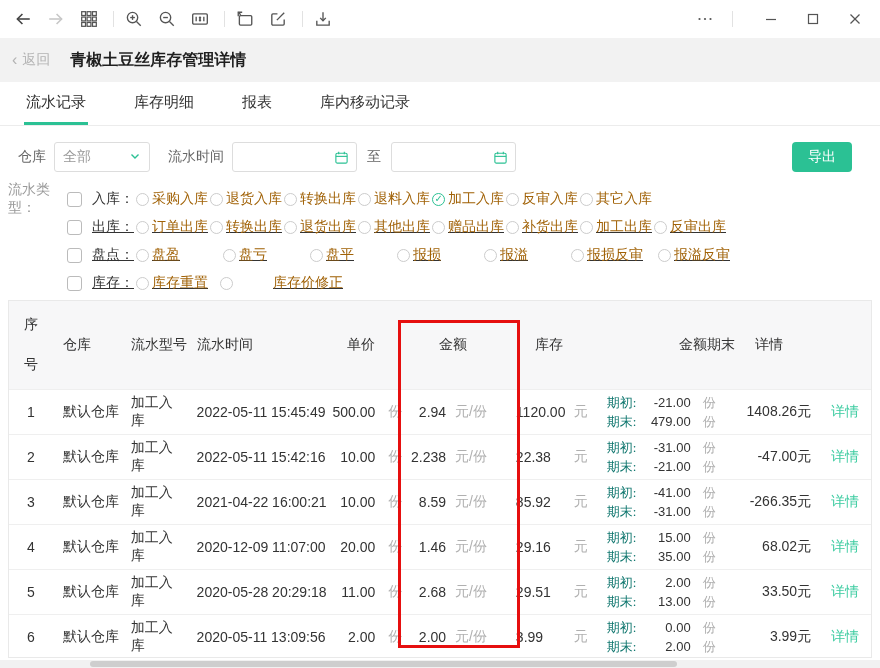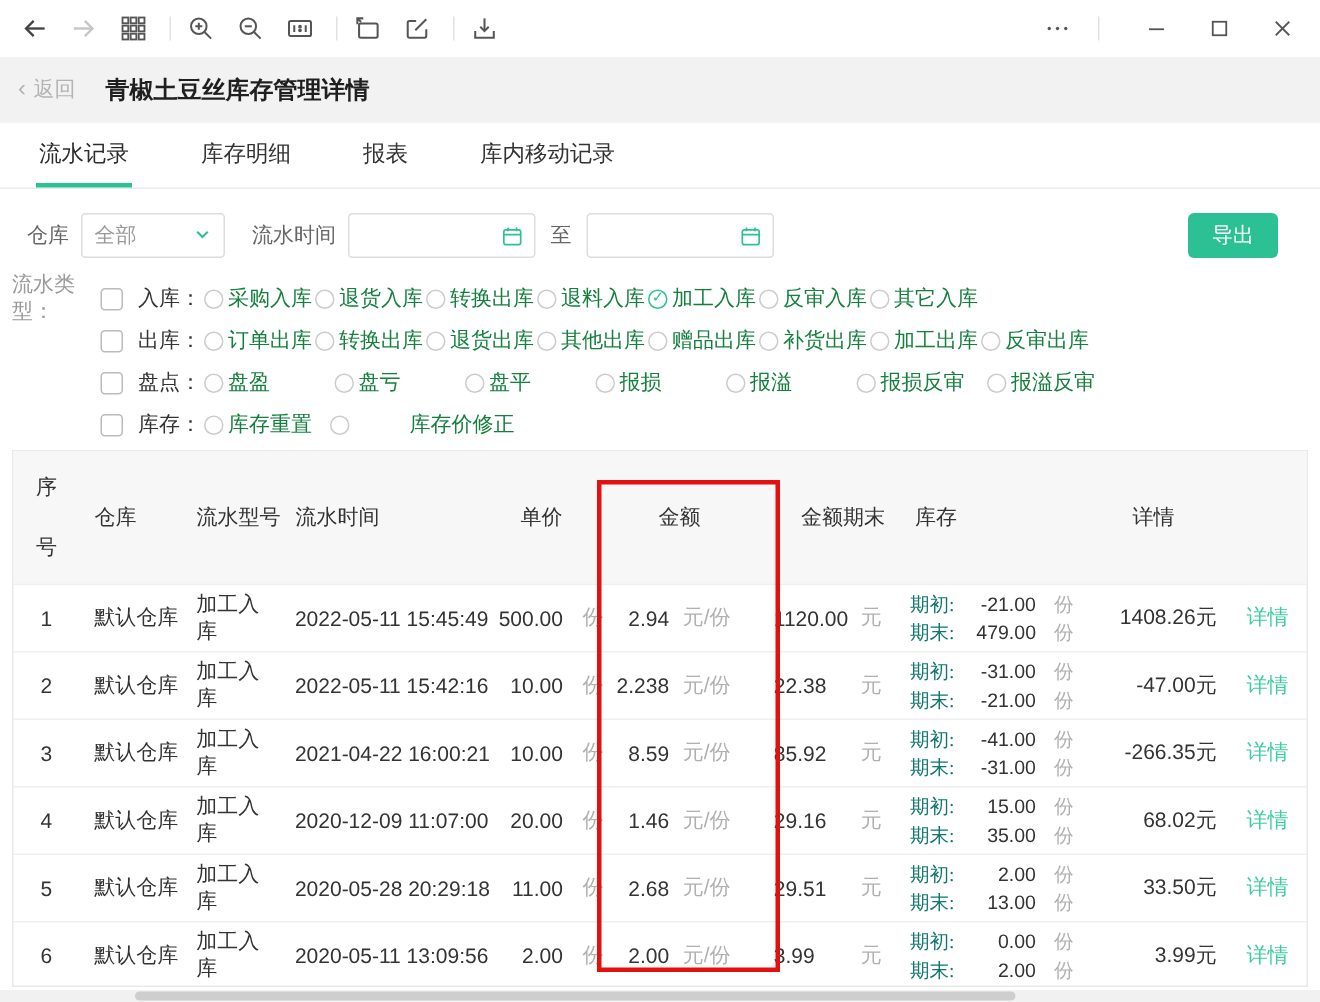--- a/index.html
+++ b/index.html
@@ -33,30 +33,30 @@
   .select .sel-val { flex:1; }
   .dateinput { width:125px; height:30px; border:1px solid #ddd; border-radius:3px; background:#fff; position:relative; cursor:text; }
   .dateinput .cal { position:absolute; right:7px; top:7px; }
   .to-label { color:#666; margin:0 10px; }
   .ml18 { margin-left:18px; }
   .export-btn { position:absolute; right:28px; top:0; width:60px; height:30px; background:var(--accent); color:#fff; border:none; border-radius:4px; font-size:14px; cursor:pointer; font-family:inherit; }
 
   
   .flowtypes { margin:13px 0 0 8px; }
   .ft-row { display:flex; align-items:center; height:28px; }
-  .ft-row.indent { padding-left:59px; }
+  .ft-row.indent { padding-left:59px;text-decoration:underline; }
   .ft-main-label { color:#999; width:59px; }
   .cbox { width:15px; height:15px; border:1px solid #bbb; border-radius:3px; background:#fff; margin-right:10px; cursor:pointer; flex:none; }
   .grp-label { color:#333; width:44px; }
   .opt { display:flex; align-items:center; cursor:pointer; }
   .opt.w74 { width:74px; } .opt.w87 { width:87px; } .opt.w84 { width:84px; } .opt.wauto { margin-right:14px;gap:37px; }
   .radio { width:13px; height:13px; border:1px solid #ccc; border-radius:50%; background:#fff; margin-right:3px; flex:none; position:relative; }
   .radio.checked { border-color:var(--accent); }
   .radio.checked::after { content:"\2713"; position:absolute; left:1.5px; top:-1px; font-size:10px; color:var(--accent); font-weight:700; }
-  .opt-label { color:#15803d; white-space:nowrap; }
+  .opt-label { color:#a16207; white-space:nowrap; }
 
   
   .table { position:absolute; left:8px; top:300px; width:864px; height:358px; border:1px solid #e9e9e9; background:#fff; }
   .thead { height:88px; background:#f7f7f8; display:flex; }
   .trow { height:45px; display:flex; align-items:center; border-top:1px solid #efefef; }
   .hc { display:flex; align-items:center; color:#333; }
   .c-seq{width:44px;justify-content:center;text-align:center;}
   .c-wh{width:68px;padding-left:10px;}
   .c-type{width:66px;padding-left:10px;}
   .c-time{width:144px;padding-left:10px;}
@@ -368,22 +368,22 @@
     <div class="thead">
       <div class="hc c-seq">
         <span>序</span>
           <span>号</span>
       </div>
       <div class="hc c-wh">仓库</div>
       <div class="hc c-type">流水型号</div>
       <div class="hc c-time">流水时间</div>
       <div class="hc c-price">单价</div>
       <div class="hc c-amt">金额</div>
+      <div class="hc c-stock">库存</div>
       <div class="hc c-amtend">金额期末</div>
-      <div class="hc c-stock">库存</div>
       <div class="hc c-detail">详情</div>
     </div>
 
     <div class="trow">
       <div class="cell c-seq">1</div>
       <div class="cell c-wh">默认仓库</div>
       <div class="cell c-type">加工入库</div>
       <div class="cell c-time">2022-05-11 15:45:49</div>
       <div class="cell c-qty">
           <span class="num-r45">500.00</span>

